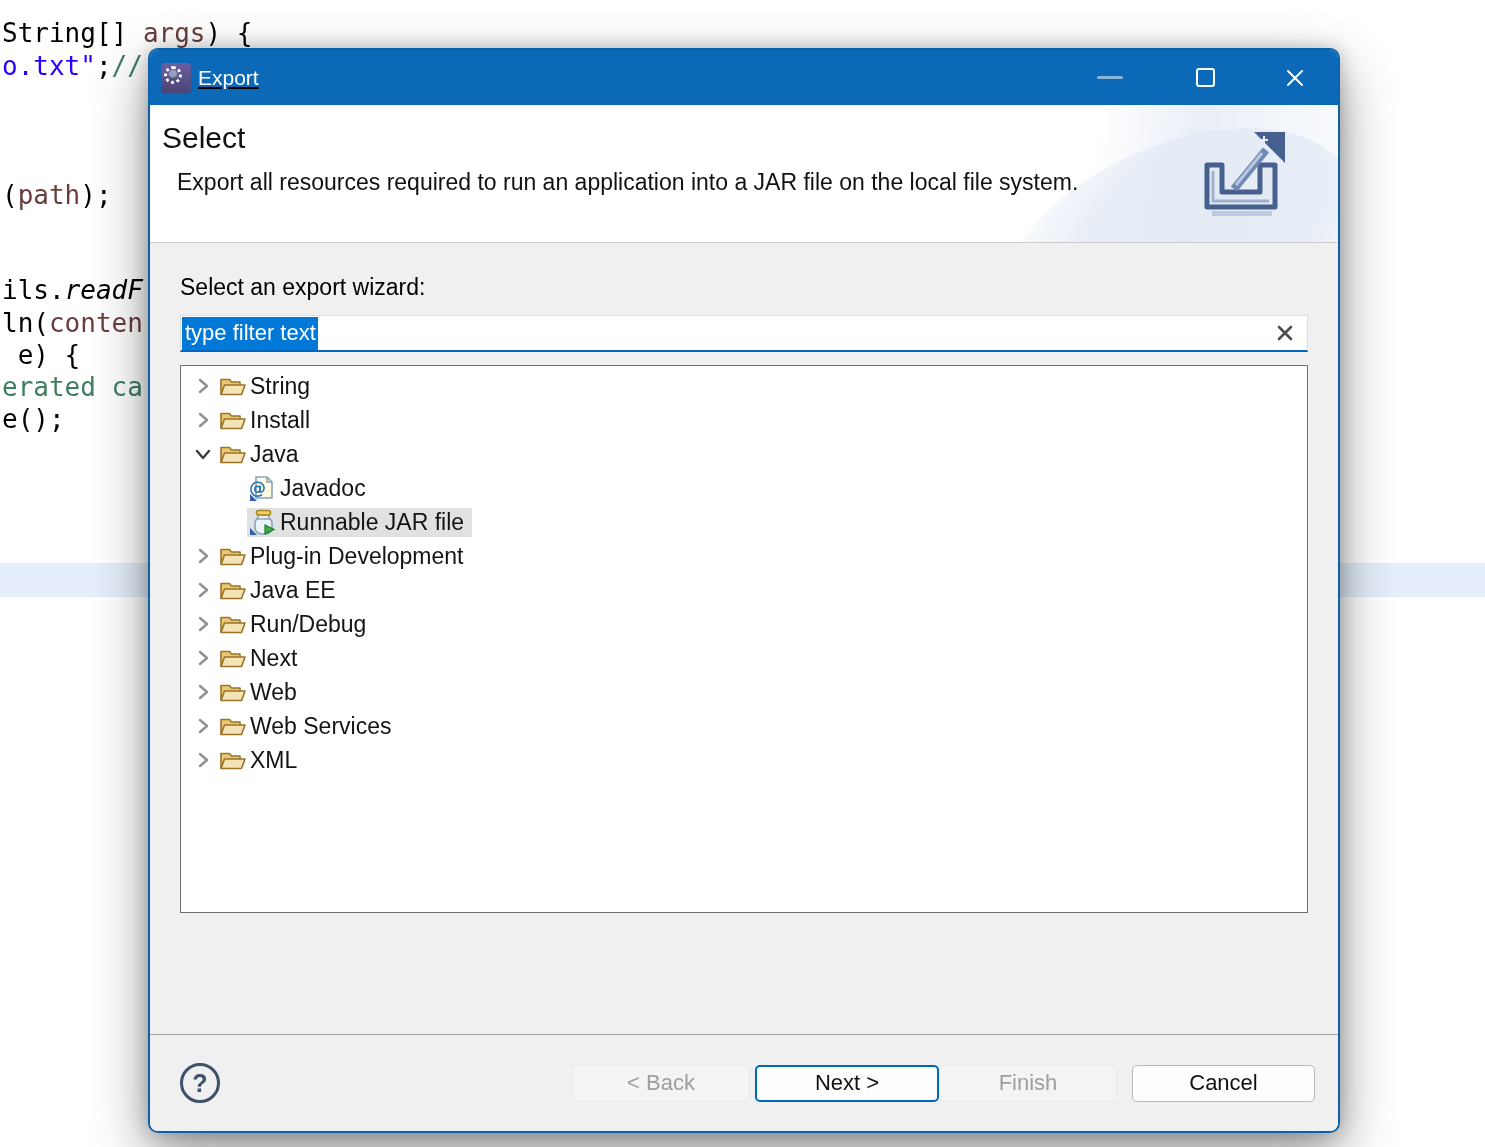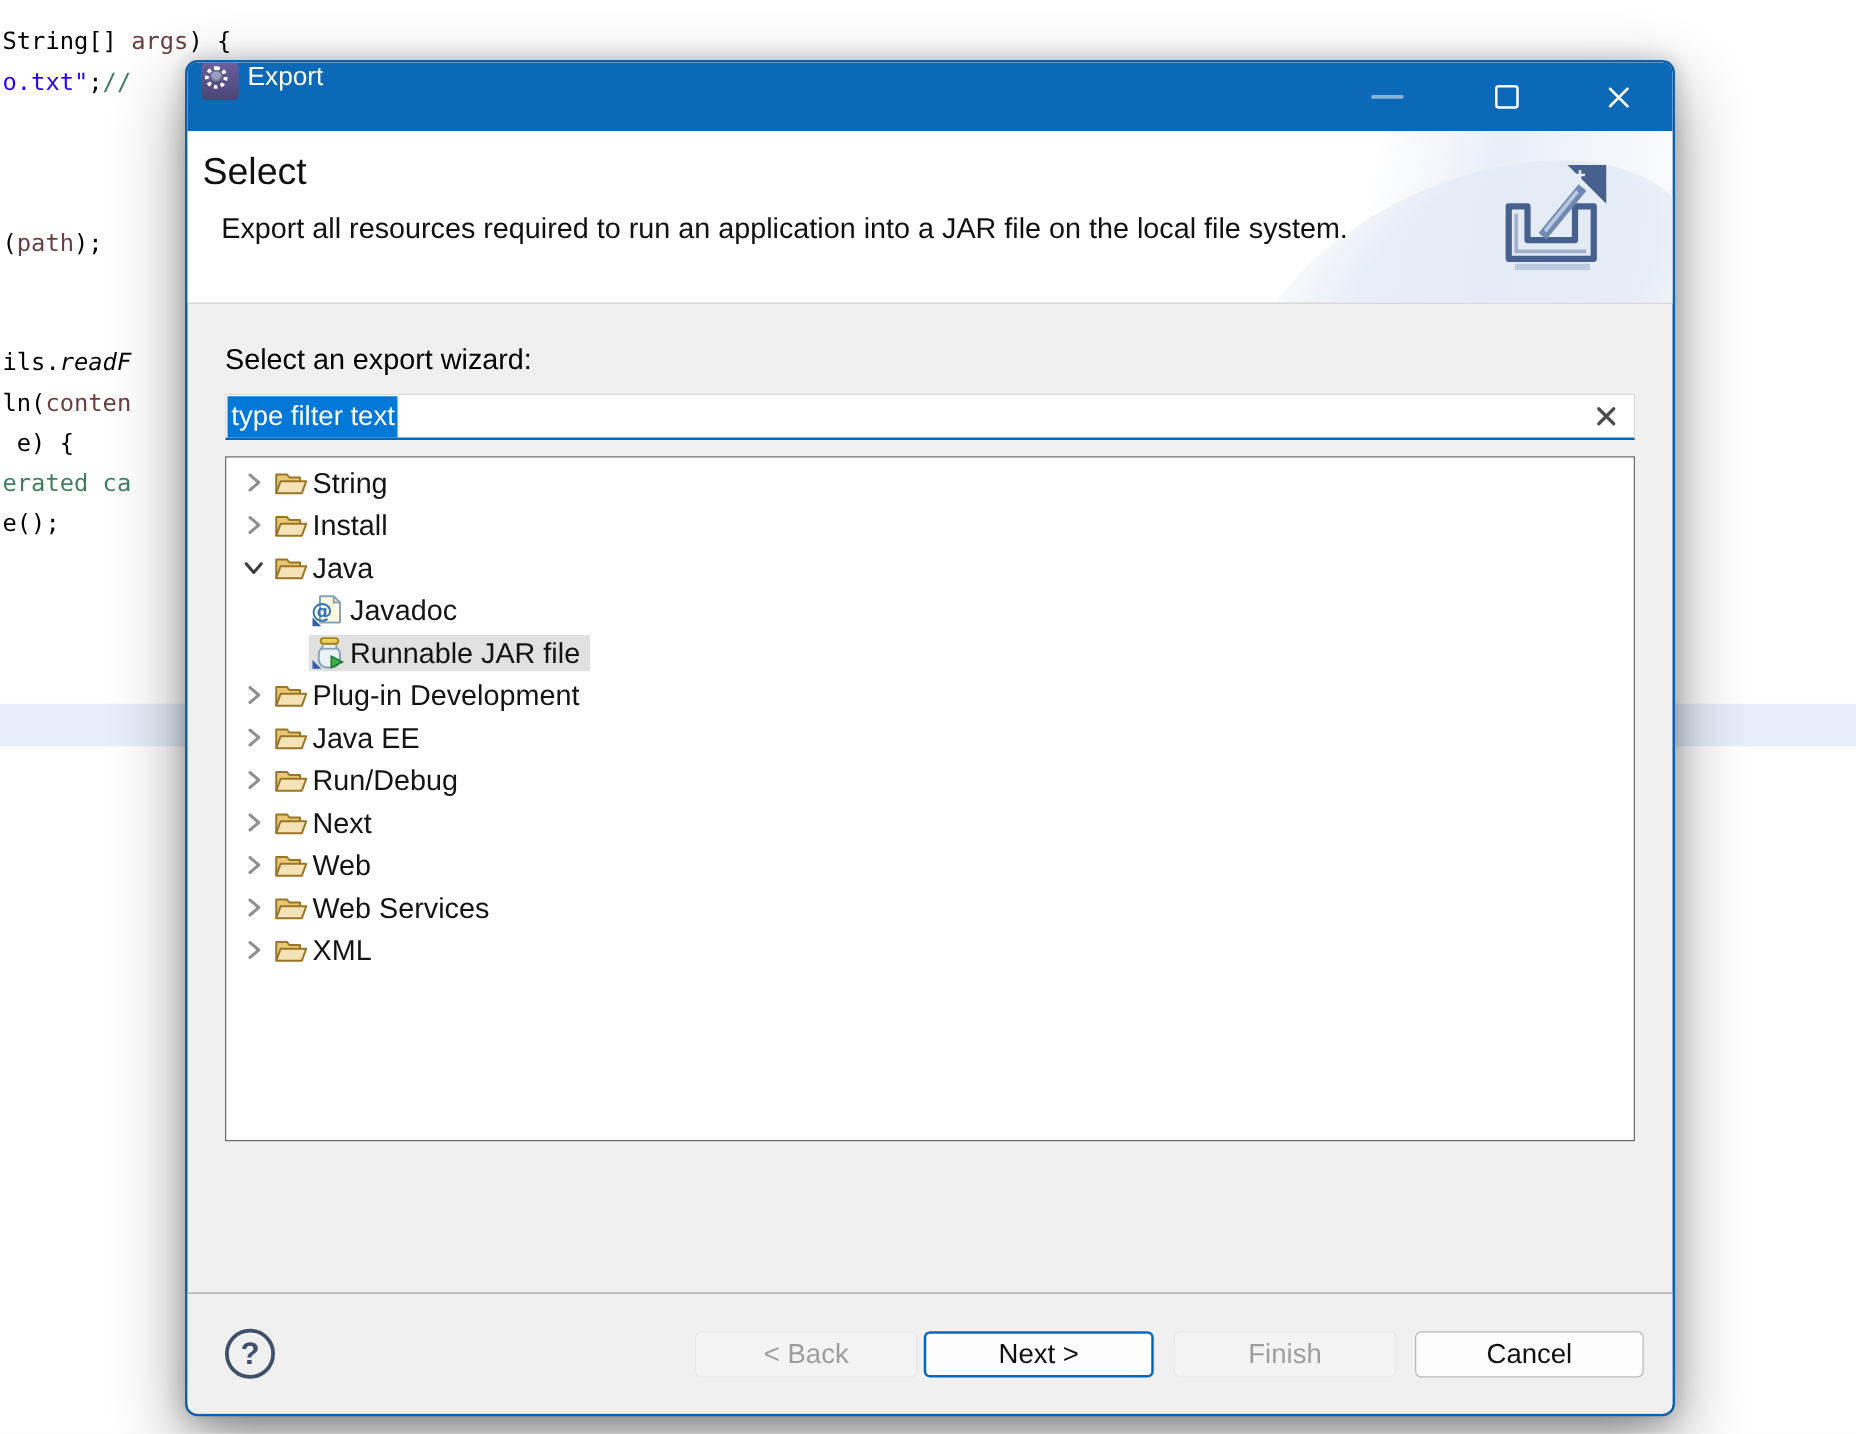--- a/index.html
+++ b/index.html
@@ -4,21 +4,21 @@
 <style>
   html,body{margin:0;padding:0;}
   body{
     width:1485px;height:1147px;position:relative;overflow:hidden;
     background:#ffffff;font-family:"Liberation Sans",sans-serif;
   }
   
   .code-layer{position:absolute;left:0;top:0;width:1485px;height:1147px;}
   .code-line{
     position:absolute;left:2px;white-space:pre;
-    font-family:"DejaVu Sans Mono",monospace;font-size:19px;line-height:26px;color:#000;
+    font-family:"DejaVu Sans Mono",monospace;font-size:26px;line-height:26px;color:#000;
   }
   .code-line:nth-child(1){top:20px}
   .code-line:nth-child(2){top:53px}
   .code-line:nth-child(3){top:182px}
   .code-line:nth-child(4){top:277px}
   .code-line:nth-child(5){top:310px}
   .code-line:nth-child(6){top:342px}
   .code-line:nth-child(7){top:374px}
   .code-line:nth-child(8){top:406px}
   .tok-plain{color:#000;}
@@ -29,21 +29,21 @@
   .hl-band{position:absolute;left:0;top:563px;width:1485px;height:34px;background:var(--band_blue);}
 
   
   .dialog{
     position:absolute;left:148px;top:48px;width:1192px;height:1085px;box-sizing:border-box;
     background:var(--content_bg);border:2px solid var(--dialog_border);border-radius:10px;
     box-shadow:0 22px 55px rgba(0,0,0,.42),0 0 18px rgba(0,0,0,.22);overflow:hidden;
   }
   .titlebar{
     position:absolute;left:0;top:0;right:0;height:55px;background:var(--titlebar_blue);
-    display:flex;
+    display:flex;align-items:center;text-decoration:underline;
   }
   .app-icon{width:30px;height:30px;margin-left:11px;border-radius:4px;
     background:linear-gradient(180deg,#6a5fa0,#4a4475);position:relative;flex:0 0 auto;}
   .app-icon::before{content:"";position:absolute;left:3px;top:3px;width:18px;height:18px;border-radius:50%;
     border:3px dotted #fff;box-sizing:border-box;}
   .app-icon::after{content:"";position:absolute;left:7px;top:7px;width:10px;height:10px;border-radius:50%;
     background:radial-gradient(circle at 50% 30%,#9aa0c4 0 35%,#3a3f5e 80%);}
   .win-title{color:#fff;font-size:21px;margin-left:7px;}
   .win-ctl{position:absolute;top:0;height:55px;width:46px;display:flex;align-items:center;justify-content:center;}
   .win-min{left:937px;}
@@ -96,21 +96,21 @@
     display:flex;align-items:center;justify-content:center;cursor:pointer;background:transparent;}
   .help::before{content:"?";font-size:25px;font-weight:bold;color:var(--help_blue);}
   .spacer{flex:1;}
   .btn{
     height:37px;font-family:"Liberation Sans",sans-serif;font-size:22px;color:#111;
     background:#fdfdfd;border:1px solid #b9b9b9;border-radius:5px;cursor:pointer;
   }
   .btn.default{border:2px solid var(--focus_blue);}
   .btn.disabled{background:#f4f4f4;border:1px solid #e9e9e9;color:var(--disabled_gray);cursor:default;}
   .btn-back{width:178px;margin-right:5px;}
-  .btn-next{width:184px;margin-right:16px;}
+  .btn-next{width:184px;}
   .btn-finish{width:178px;margin-right:15px;}
   .btn-cancel{width:183px;}
 </style>
 </head>
 <body>
 
 <div class="code-layer">
     <div class="code-line"><span class="tok-plain">String[] </span><span class="tok-var">args</span><span class="tok-plain">) {</span></div>
     <div class="code-line"><span class="tok-str">o.txt"</span><span class="tok-plain">;</span><span class="tok-comment">//</span></div>
     <div class="code-line"><span class="tok-plain">(</span><span class="tok-var">path</span><span class="tok-plain">);</span></div>

